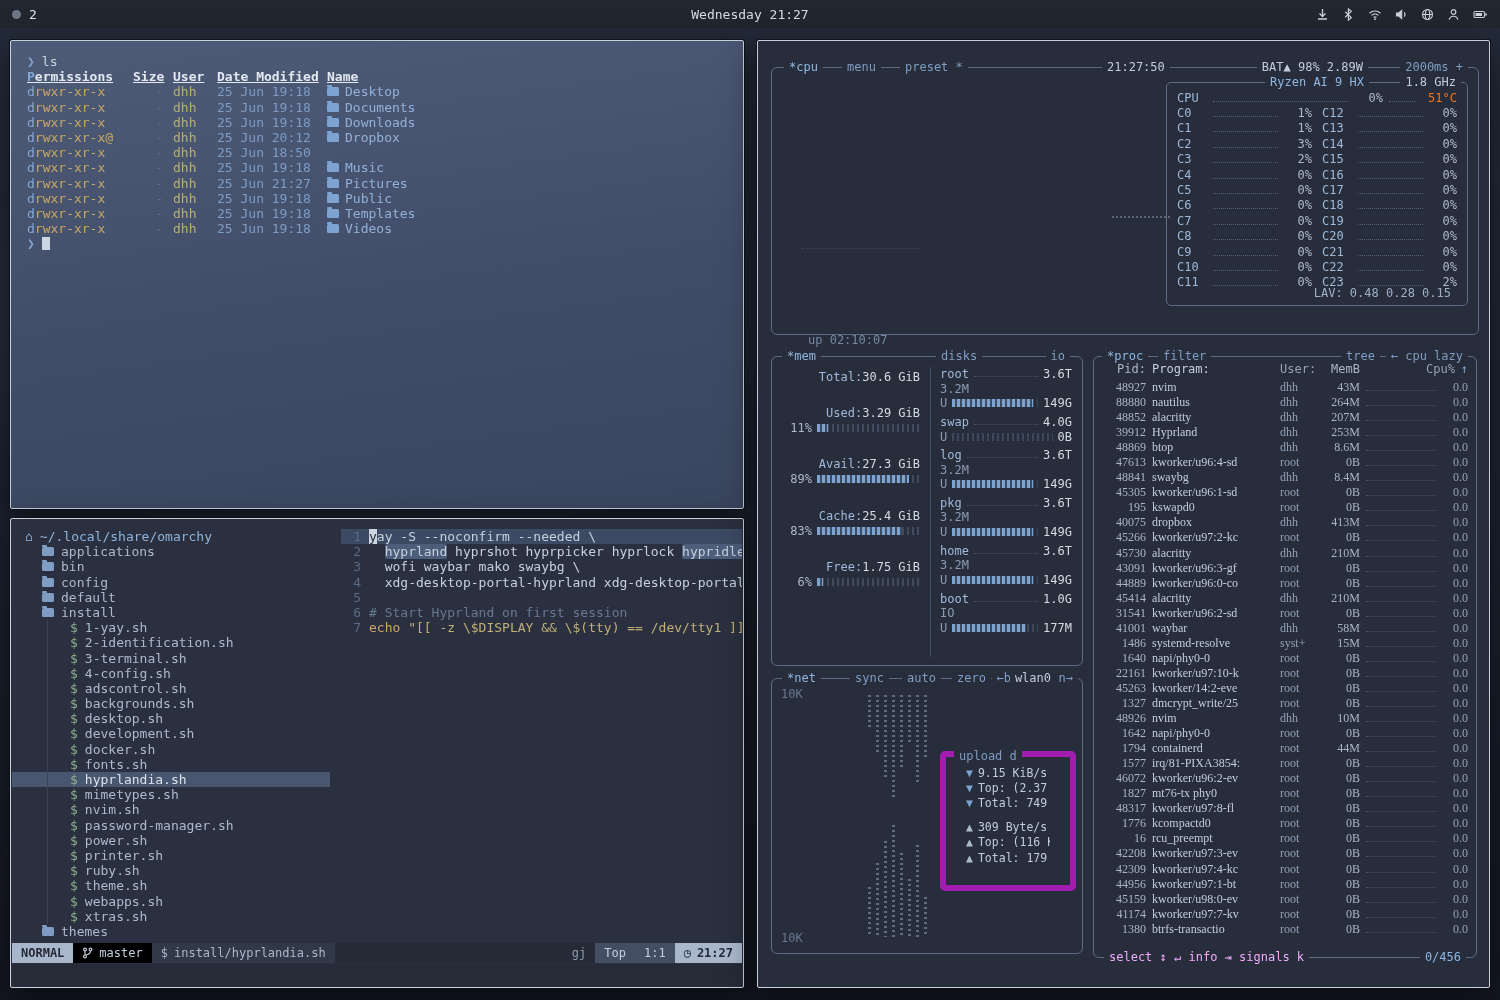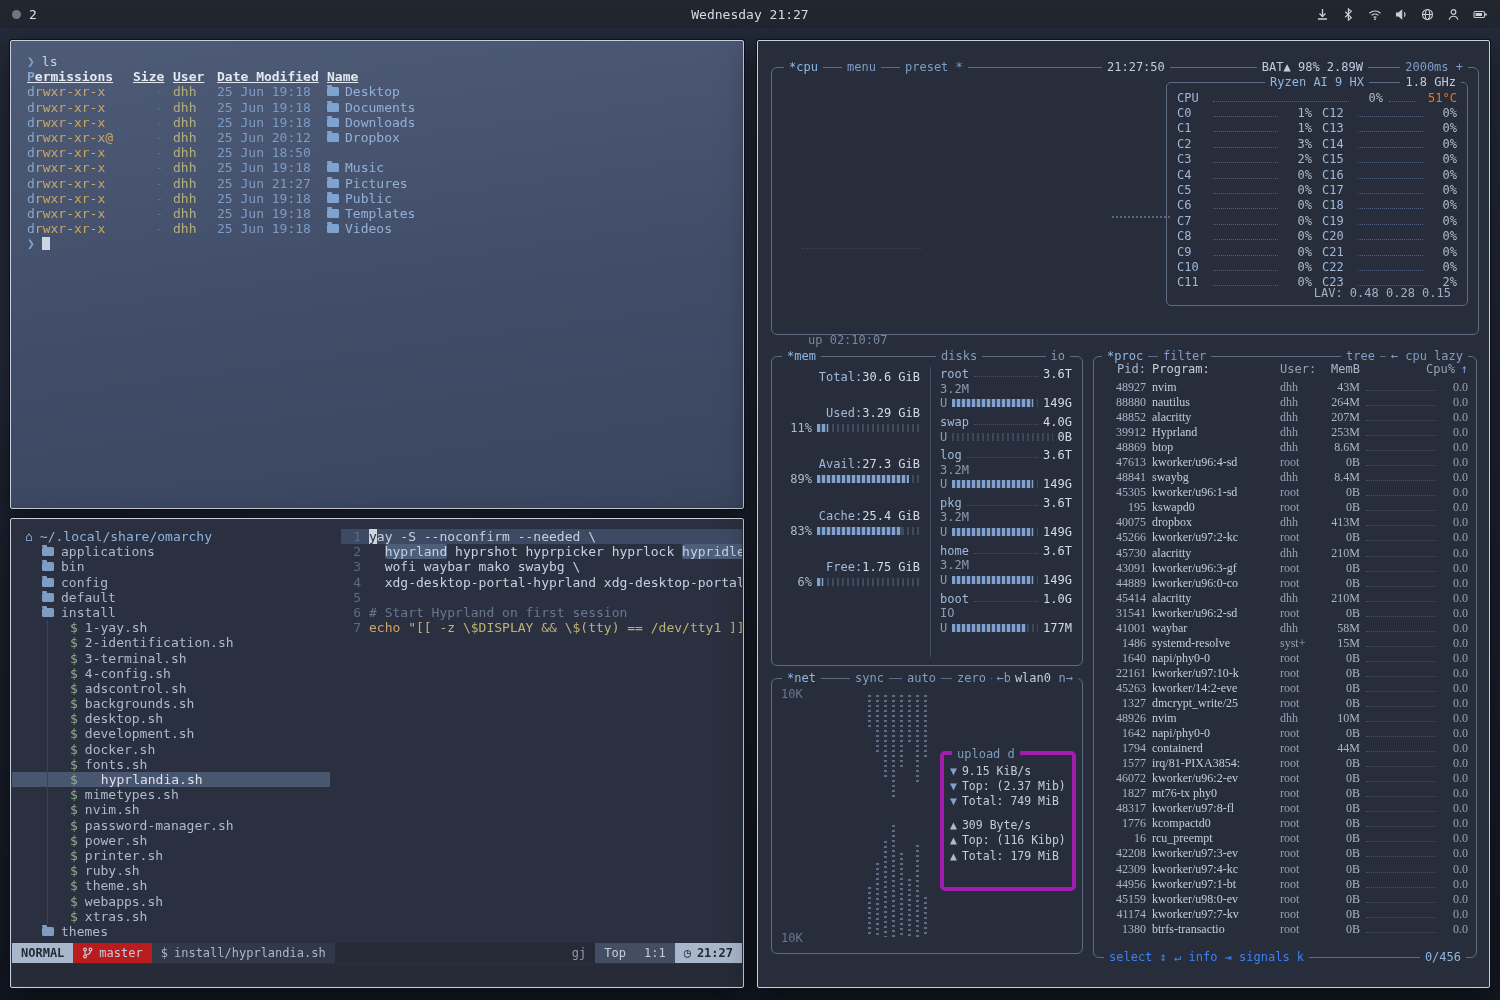--- a/index.html
+++ b/index.html
@@ -45,36 +45,36 @@
   
   .nvim-win{left:10px;top:518px;width:734px;height:470px;background:#2a303f;}
   .tree{position:absolute;left:1px;top:10px;width:318px;font-size:13px;line-height:15.2px;color:#adbacd;overflow:hidden;bottom:46px;}
   .tree-root{display:flex;align-items:center;gap:7px;padding-left:13px;color:#8fb3dc;height:15.2px;}
   .home-glyph{color:#8fb3dc;}
   .tree-item{display:flex;align-items:center;gap:7px;padding-left:30px;height:15.2px;position:relative;white-space:pre;}
   .tree-item .ficon{background:#7f9cc3;}
   .tree-item.d1{padding-left:58px;}
   .tree-item.d1::before{content:"";position:absolute;left:35px;top:0;bottom:0;border-left:1px solid #3b4457;}
   .tree-item.selected{background:#49566f;}
-  .tree-item.selected .tlabel{color:#dae1ea;margin-left:16px;}
+  .tree-item.selected .tlabel{color:#dae1ea;}
   .sicon{color:#8fae8d;flex:none;}
   .editor{position:absolute;left:330px;right:1px;top:10px;bottom:46px;font-size:13px;line-height:15.2px;color:#c6d1df;overflow:hidden;}
   .eline{display:flex;white-space:pre;height:15.2px;align-items:center;}
   .lnum{width:20px;text-align:right;margin-right:8px;color:#5a6a84;flex:none;}
   .cursorline{background:#3d4a63;}
   .cursor-ch{background:#ccd5e2;color:#272d3a;}
   .hl{background:#4d5e7b;border-radius:2px;}
   .comment{color:#68788f;}
   .cmd{color:#d3a468;}
   .str{color:#c0b077;}
   .statusbar{position:absolute;left:1px;right:1px;bottom:24px;height:20px;display:flex;align-items:stretch;
     background:#252a36;font-size:12px;color:#9fadc0;overflow:hidden;}
   .seg{display:flex;align-items:center;padding:0 9px;gap:6px;white-space:pre;}
   .seg.mode{background:#a9b7cd;color:#242a36;font-weight:bold;}
-  .seg.branch{background:#b91c1c;color:#c3cede;}
+  .seg.branch{background:#000000;color:#c3cede;}
   .seg.file{background:#313848;color:#aab7c9;}
   .sb-spacer{flex:1;}
   .seg.keys{color:#8b99ae;}
   .seg.pos,.seg.cur{background:#434e63;color:#c3cede;}
   .seg.time{background:#a9b7cd;color:#242a36;font-weight:bold;}
   .cmdline{position:absolute;left:1px;right:1px;bottom:1px;height:22px;background:#262b37;}
 
   
   .btop-win{left:757px;top:40px;width:733px;height:948px;background:#272d3b;font-size:12px;color:#bac6d5;}
   .bbox{position:absolute;border:1px solid #5d6b84;border-radius:6px;box-sizing:border-box;}
@@ -130,39 +130,39 @@
   .ng-top{left:96px;top:16px;height:116px;align-items:flex-start;}
   .ng-bottom{left:96px;bottom:16px;height:116px;align-items:flex-end;}
   .ng-top span:nth-child(1){height:34px;} .ng-top span:nth-child(2){height:58px;}
   .ng-top span:nth-child(3){height:84px;} .ng-top span:nth-child(4){height:104px;}
   .ng-top span:nth-child(5){height:74px;} .ng-top span:nth-child(6){height:50px;}
   .ng-top span:nth-child(7){height:88px;} .ng-top span:nth-child(8){height:62px;}
   .ng-bottom span:nth-child(1){height:50px;} .ng-bottom span:nth-child(2){height:74px;}
   .ng-bottom span:nth-child(3){height:96px;} .ng-bottom span:nth-child(4){height:112px;}
   .ng-bottom span:nth-child(5){height:84px;} .ng-bottom span:nth-child(6){height:58px;}
   .ng-bottom span:nth-child(7){height:92px;} .ng-bottom span:nth-child(8){height:40px;}
-  .upload-box{position:absolute;left:168px;top:72px;width:136px;height:140px;border:4px solid #a21caf;border-radius:5px;padding:8px 6px;box-sizing:border-box;}
+  .upload-box{position:absolute;left:168px;top:72px;width:136px;height:140px;border:6px solid #a21caf;border-radius:5px;padding:8px 20px;box-sizing:border-box;}
   .nrow{display:flex;align-items:center;gap:5px;height:15.2px;white-space:pre;font-size:11.5px;}
   .narr-down{color:#7fa3d0;flex:none;}
   .narr-up{color:#aeb9c9;flex:none;}
   .ntext{color:#c2cddc;overflow:hidden;white-space:nowrap;}
   .ngap{height:9px;}
 
   .proc-box{left:335px;top:315px;width:384px;height:602px;}
   .phead{position:absolute;left:10px;right:8px;top:5px;display:flex;gap:6px;align-items:center;color:#93a2b8;}
   .prows{position:absolute;left:10px;right:8px;top:23px;bottom:8px;overflow:hidden;font-family:Liberation Serif, serif;}
   .prow{display:flex;gap:6px;height:15.05px;align-items:center;white-space:pre;}
   .p-pid{width:42px;text-align:right;color:#a9b6c8;flex:none;}
   .p-prog{width:122px;overflow:hidden;white-space:nowrap;color:#c3cede;flex:none;}
   .p-user{width:40px;color:#93a2b8;flex:none;overflow:hidden;}
   .p-mem{width:34px;text-align:right;color:#a9b6c8;flex:none;}
   .p-dots{flex:1;border-bottom:1px dotted #45516a;height:6px;}
   .p-cpu{width:26px;text-align:right;color:#93a2b8;flex:none;}
   .p-sort{width:10px;color:#7fa3d0;flex:none;text-align:right;}
-  .pfoot-left{left:10px;color:#3b82f6;}
+  .pfoot-left{left:10px;color:#f0abfc;}
   .pfoot-right{right:10px;color:#8fb7e2;}
 </style>
 </head>
 <body>
 
 <div class="stage">
 
   <div class="topbar">
     <div class="tb-left">
       <span class="ws-dot"></span>

